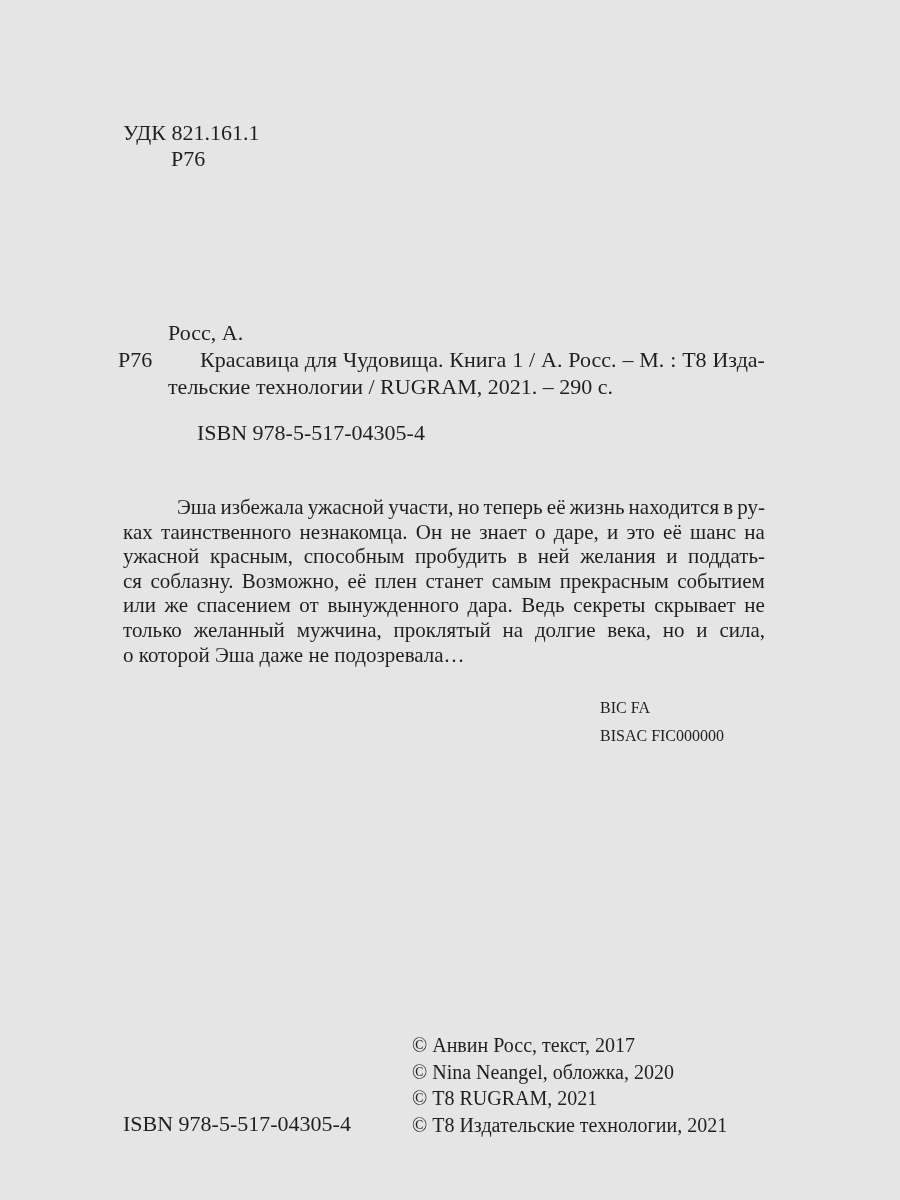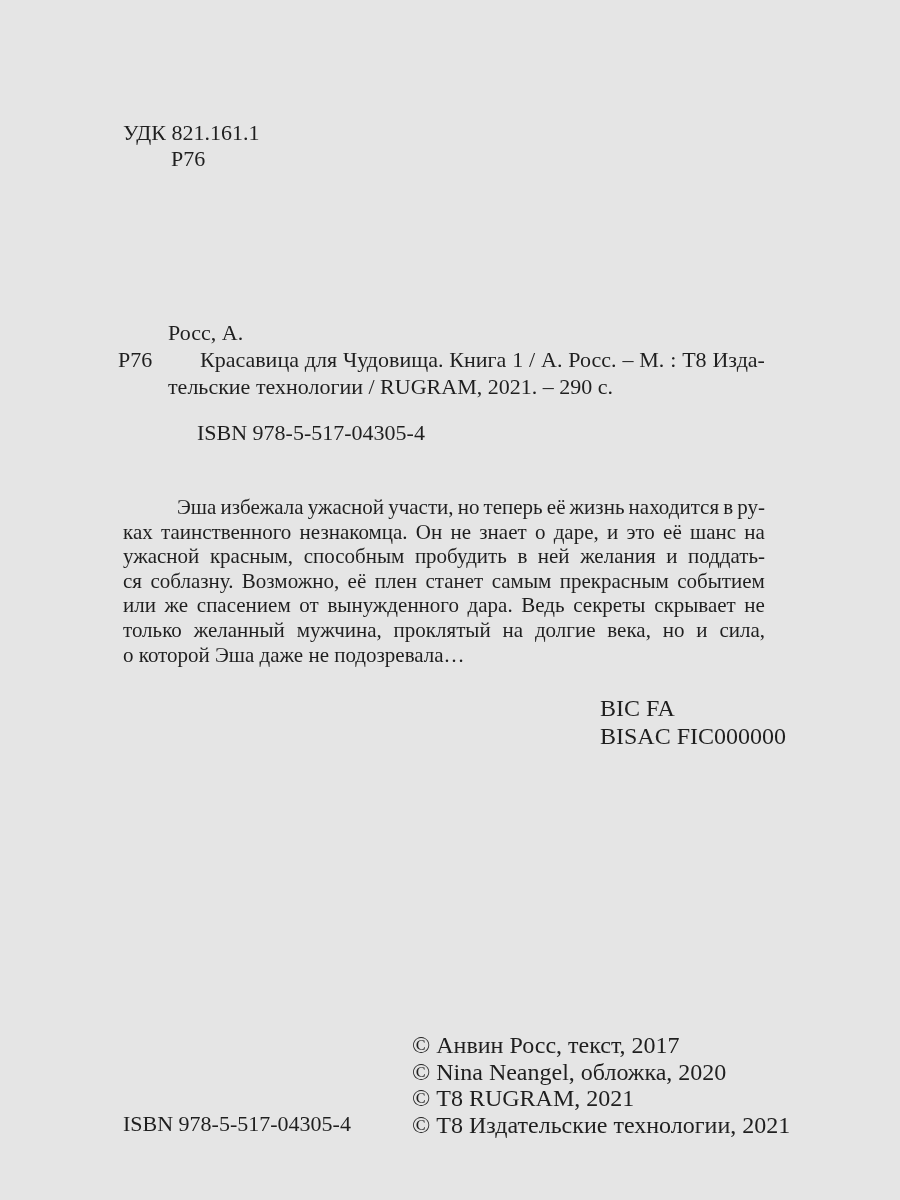--- a/index.html
+++ b/index.html
@@ -49,26 +49,26 @@
     width: 642px;
     font-size: 21px; line-height: 24.6px; margin-top: 32px;
   }
   .annotation .first { padding-left: 54px; }
 
   
   .jl { display: flex; justify-content: space-between; white-space: nowrap; }
 
   .trade-codes {
     left: 600px; top: 694px;
-    font-size: 24px; line-height: 28px;
+    font-size: 16px; line-height: 28px;
   }
 
   .copyright-block {
     left: 412px; top: 1032px;
-    font-size: 24px; line-height: 26.5px;
+    font-size: 20px; line-height: 26.5px;
   }
 
   .isbn-bottom {
     left: 123px; top: 1111px;
     font-size: 22px; line-height: 26.5px;
   }
 </style>
 </head>
 <body>
 

